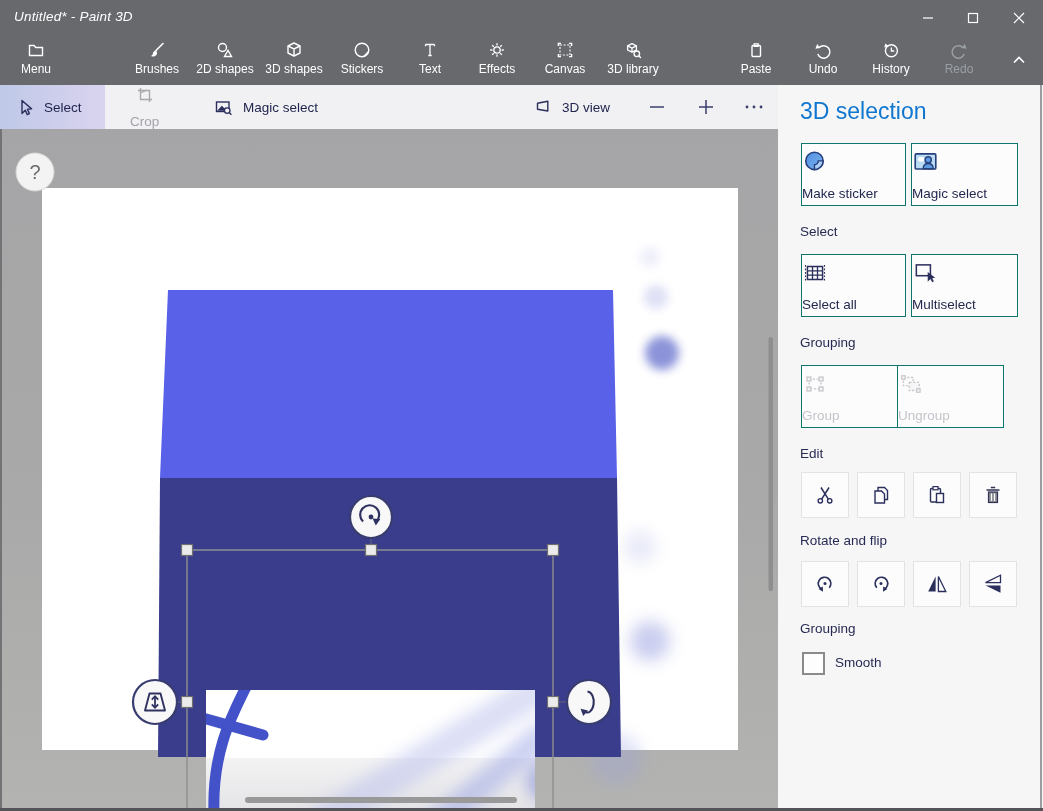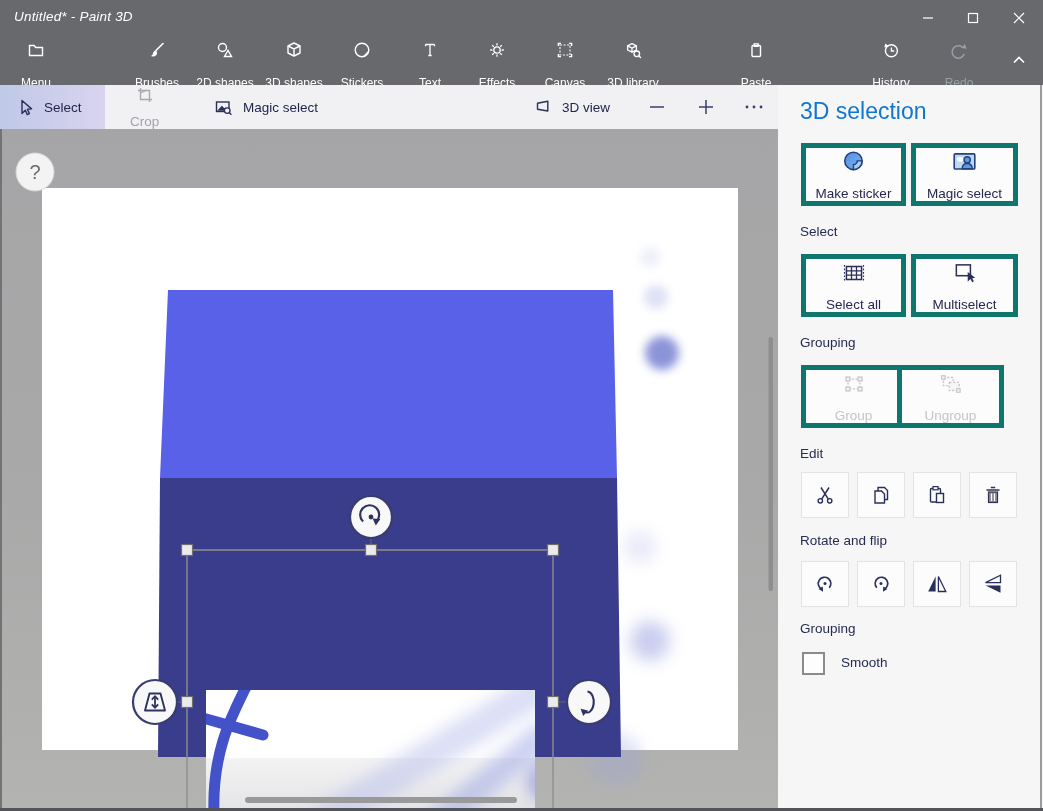--- a/index.html
+++ b/index.html
@@ -9,21 +9,21 @@
 
   
   #titlebar { position:absolute; left:0; top:0; width:1043px; height:35px; background:#67696d; }
   #title-text { position:absolute; left:14px; top:9px; color:#ffffff; font-size:13.5px; letter-spacing:.2px;font-style:italic; }
   .winbtn { position:absolute; top:0; width:45px; height:35px; display:flex; align-items:center; justify-content:center; cursor:default; }
   #btn-min { left:905px; } #btn-max { left:950px; } #btn-close { left:995px; width:48px; }
 
   #ribbon { position:absolute; left:0; top:35px; width:1043px; height:50px; background:#67696d; }
   .ribbon-item { position:absolute; top:0; width:70px; height:50px; text-align:center; padding-top:4px; cursor:default; }
   .ribbon-item .ric { height:22px; display:flex; align-items:center; justify-content:center; }
-  .ribbon-item .rlabel { font-size:12px; color:#ffffff; margin-top:15px; white-space:nowrap; }
+  .ribbon-item .rlabel { font-size:12px; color:#ffffff; margin-top:1px; white-space:nowrap; }
   .ribbon-item.disabled .rlabel { color:#9aa0a5; }
   #ribbon-chevron { position:absolute; left:1003px; top:0; width:32px; height:50px; display:flex; align-items:center; justify-content:center; }
 
   
   #toolbar2 { position:absolute; left:0; top:85px; width:778px; height:44px; background:#f1f1f4; }
   .t2item { position:absolute; top:0; height:44px; display:flex; align-items:center; gap:9px; font-size:13.5px; color:#21264e; cursor:default; }
   #t2-select { left:0; width:105px; padding-left:15px; background:linear-gradient(90deg,#bfc9e8,#d9d3ef); }
   #t2-crop { left:130px; color:#a3a3ab;flex-direction:column; }
   #t2-magic { left:213px; }
   #t2-view { left:533px; }
@@ -33,26 +33,26 @@
   
   #workspace { position:absolute; left:0; top:129px; width:778px; height:682px; background:linear-gradient(180deg,#a5a5a7 0%,#a9a9a9 55%,#b3b3b1 100%); }
   #workspace-edge { position:absolute; left:0; top:129px; width:2px; height:682px; background:#737376; }
   #scene { position:absolute; left:0; top:129px; width:778px; height:682px; }
   #bottom-edge { position:absolute; left:0; bottom:0; width:1043px; height:3px; background:#53535a; }
 
   
   #panel { position:absolute; left:778px; top:85px; width:265px; height:726px; background:#f6f6f7; }
   #panel-header { position:absolute; left:22px; top:13px; font-size:23px; color:#0f77d0; }
   .sec-label { position:absolute; left:22px; font-size:13.5px; color:#272b52; }
-  .btn-lg { position:absolute; width:105px; height:63px; background:#fcfcfd; border:5px solid #0f766e; display:flex; flex-direction:column; align-items:center; justify-content:center; gap:11px; cursor:default; }
+  .btn-lg { position:absolute; width:105px; height:63px; background:#fcfcfd; border:1px solid #0f766e; display:flex; flex-direction:column; align-items:flex-start; justify-content:center; gap:11px; cursor:default; }
   .btn-lg .blabel { font-size:13.5px; color:#24294f; white-space:nowrap; }
   .btn-lg.disabled .blabel { color:#c4c4ca; }
   .btn-sm { position:absolute; width:48px; height:46px; background:#fcfcfd; border:1px solid #e3e3e6; display:flex; align-items:center; justify-content:center; cursor:default; }
   #smooth-box { position:absolute; left:24px; top:567px; width:23px; height:23px; background:#fdfdfe; border:2px solid #8b8b8e; cursor:default; }
-  #smooth-label { position:absolute; left:63px; top:570px; font-size:13.5px; color:#272b52; }
+  #smooth-label { position:absolute; left:57px; top:570px; font-size:13.5px; color:#272b52; }
   #panel-scroll { position:absolute; left:1040px; top:85px; width:2px; height:726px; background:#9c9ca0; }
 
   svg { display:block; }
 </style>
 </head>
 <body>
 
 <div id="app">
 
   <div id="titlebar">
@@ -169,20 +169,29 @@
     <div class="ribbon-item" style="left:721px">
       <div class="ric">
           <svg width="20" height="20">
         <rect x="6" y="5.5" width="8.5" height="11" rx="1" fill="none" stroke="#fff" stroke-width="1.4"></rect>
         <rect x="8.2" y="3.8" width="4" height="2.6" fill="none" stroke="#fff" stroke-width="1.2"></rect>
           </svg>
         </div>
       <div class="rlabel">Paste</div>
     </div>
 
+    <div class="ribbon-item" style="left:788px">
+      <div class="ric">
+          <svg width="20" height="20">
+        <path d="M6,7.8 A6.2,6.2 0 1 1 4.8,14" fill="none" stroke="#fff" stroke-width="1.5"></path>
+        <polygon points="2.4,8.8 7.2,7.9 4.2,3.9" fill="#fff"></polygon>
+          </svg>
+        </div>
+      <div class="rlabel">Undo</div>
+    </div>
 
     <div class="ribbon-item" style="left:856px">
       <div class="ric">
           <svg width="20" height="20">
         <circle cx="10.4" cy="10.8" r="6" fill="none" stroke="#fff" stroke-width="1.4"></circle>
         <path d="M10.4,7.6 V11 H13.2" fill="none" stroke="#fff" stroke-width="1.3"></path>
         <polygon points="3.2,7.6 4.4,3.4 7.8,6.2" fill="#fff"></polygon>
           </svg>
         </div>
       <div class="rlabel">History</div>

